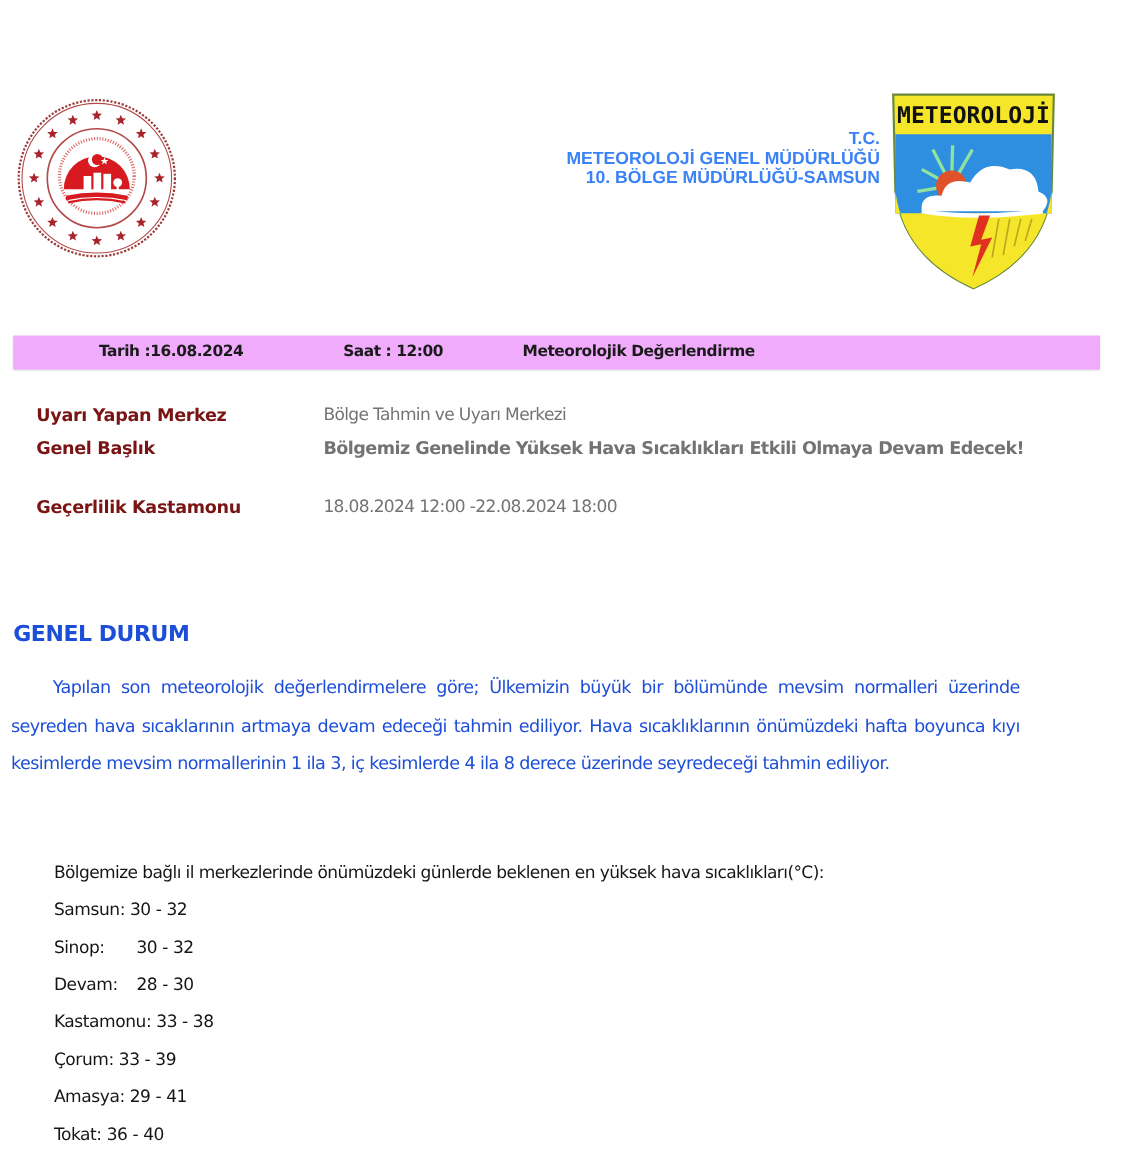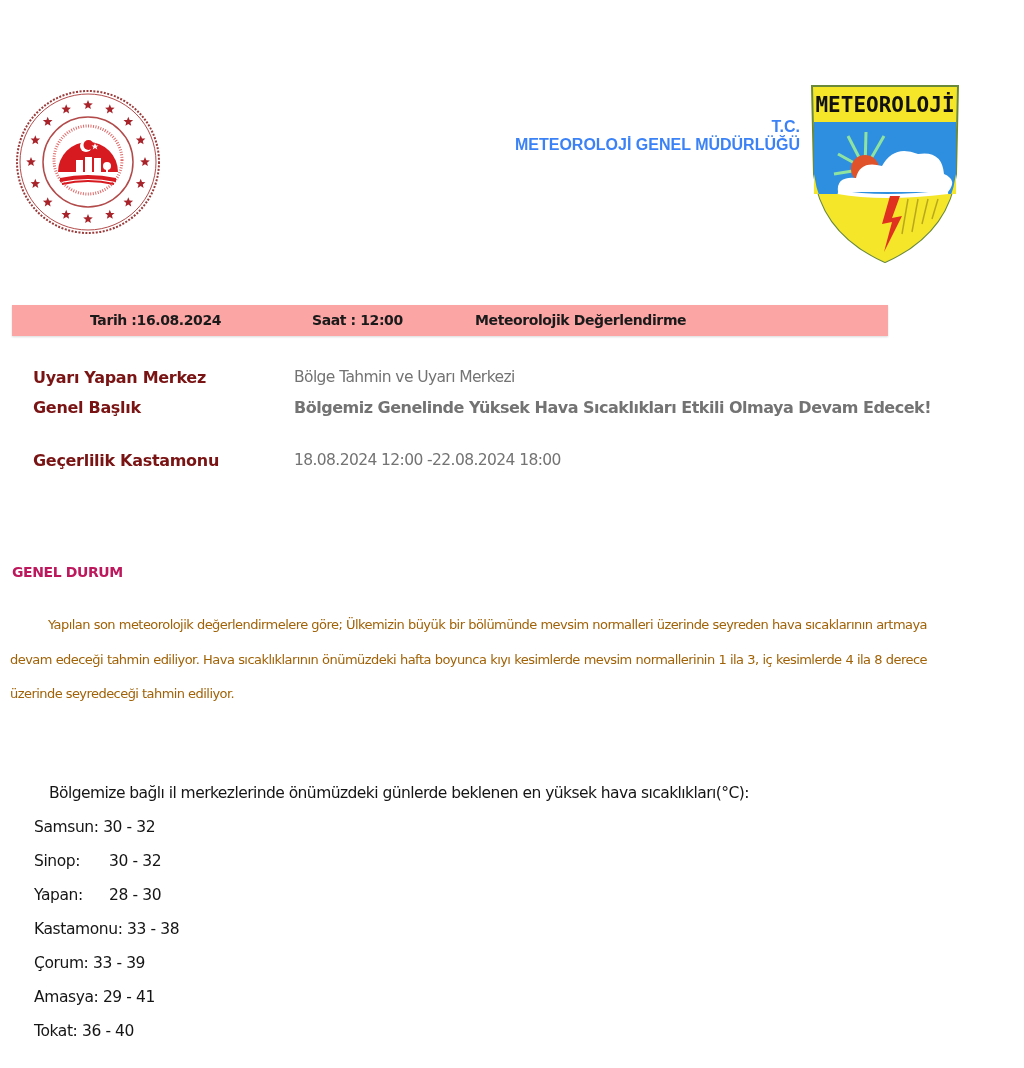--- a/index.html
+++ b/index.html
@@ -12,50 +12,50 @@
     #logo-left { left: 14px; top: 88px; width: 148px; height: 148px; }
     #logo-right { left: 808px; top: 84px; width: 154px; height: 180px; }
     #header-text {
       left: 200px; top: 118px; width: 600px; text-align: right;
       font-family: "Liberation Sans", sans-serif; font-weight: bold;
       color: #3b82f6; font-size: 16px; line-height: 17.5px;
     }
     #header-text div { white-space: nowrap; }
     
     #info-bar {
-      left: 12px; top: 305px; width: 876px; height: 31px;
-      background: #fca5a5; box-shadow: 0 1px 2px rgba(0,0,0,0.15);
+      left: 12px; top: 305px; width: 988px; height: 31px;
+      background: #f0abfc; box-shadow: 0 1px 2px rgba(0,0,0,0.15);
       font-family: "DejaVu Sans", sans-serif; font-weight: bold; font-size: 14px;
       color: #1a1a1a;
     }
     #info-bar span { position: absolute; top: 7px; letter-spacing: -0.4px; white-space: nowrap; }
     
     .meta-label {
       position: absolute; left: 33px; font-weight: bold; color: #7a1414;
       font-size: 16px; letter-spacing: -0.3px; white-space: nowrap;
     }
     .meta-value {
       position: absolute; left: 294px; font-size: 15.5px; letter-spacing: -0.6px;
       color: #737373; white-space: nowrap;
     }
     .meta-value.bold { font-weight: bold; font-size: 16px; letter-spacing: -0.5px; line-height: 24px; width: 650px; white-space: normal; }
     
     #genel-durum-title {
-      left: 12px; top: 564px; font-weight: bold; color: #be185d; font-size: 14px;
+      left: 12px; top: 564px; font-weight: bold; color: #1d4ed8; font-size: 20px;
       letter-spacing: -0.4px;
     }
     #genel-durum-body {
-      left: 10px; top: 608px; width: 917px; font-size: 13px; line-height: 34.5px;
-      text-align: justify; text-indent: 38px; letter-spacing: -0.55px; color: #a16207;
+      left: 10px; top: 608px; width: 917px; font-size: 16px; line-height: 34.5px;
+      text-align: justify; text-indent: 38px; letter-spacing: -0.55px; color: #1d4ed8;
     }
     #temps-intro {
       left: 49px; top: 784px; font-size: 15.5px; letter-spacing: -0.55px; color: #151515; white-space: nowrap;
     }
     .temp-row {
-      position: absolute; left: 34px; font-size: 15.5px; letter-spacing: -0.4px; color: #151515; white-space: pre;
+      position: absolute; left: 49px; font-size: 15.5px; letter-spacing: -0.4px; color: #151515; white-space: pre;
     }
     .temp-row .city { display: inline-block; }
   </style>
 </head>
 <body>
 
 <div id="logo-left" class="abs">
   <svg width="148" height="148" viewBox="0 0 148 148">
     <circle cx="74" cy="74" r="71" fill="none" stroke="#9a3b3b" stroke-width="2" stroke-dasharray="2 1.5"></circle>
     <circle cx="74" cy="74" r="68" fill="none" stroke="#b34a4a" stroke-width="1"></circle>
@@ -89,20 +89,21 @@
     <circle cx="93" cy="78" r="4" fill="#fff"></circle>
     <rect x="92" y="80" width="2" height="10" fill="#fff"></rect>
     <path d="M46 90 Q74 84 102 90 L102 94 Q74 88 46 94 Z" fill="#d71920"></path>
     <path d="M48 96 Q74 90 100 96" stroke="#d71920" stroke-width="2" fill="none"></path>
   </svg>
 </div>
 
 <div id="header-text" class="abs">
   <div>T.C.</div>
   <div>METEOROLOJİ GENEL MÜDÜRLÜĞÜ</div>
+  <div>10. BÖLGE MÜDÜRLÜĞÜ-SAMSUN</div>
 </div>
 
 <div id="logo-right" class="abs">
   <svg width="154" height="180" viewBox="0 0 154 180">
     <path d="M4 2 L150 2 L148 90 Q140 150 77 178 Q14 150 6 90 Z" fill="#f5e62a" stroke="#6a8a3a" stroke-width="2"></path>
     <rect x="6" y="4" width="142" height="32" fill="#f5e62a"></rect>
     <text x="77" y="28" text-anchor="middle" font-family="DejaVu Sans Mono, monospace" font-weight="bold" font-size="21" fill="#111">METEOROLOJİ</text>
     <path d="M6 38 L148 38 L148 110 L6 110 Z" fill="#2e8fe0"></path>
     <g stroke="#8fe3a0" stroke-width="3">
       <line x1="57" y1="85" x2="30" y2="70"></line>
@@ -140,18 +141,18 @@
 <div class="meta-label" style="top:451px;">Geçerlilik Kastamonu</div>
 <div class="meta-value" style="top:451px;">18.08.2024 12:00 -22.08.2024 18:00</div>
 
 <div id="genel-durum-title" class="abs">GENEL DURUM</div>
 <div id="genel-durum-body" class="abs">Yapılan son meteorolojik değerlendirmelere göre; Ülkemizin büyük bir bölümünde mevsim normalleri üzerinde seyreden hava sıcaklarının artmaya devam edeceği tahmin ediliyor. Hava sıcaklıklarının önümüzdeki hafta boyunca kıyı kesimlerde mevsim normallerinin 1 ila 3, iç kesimlerde 4 ila 8 derece üzerinde seyredeceği tahmin ediliyor.</div>
 
 <div id="temps-intro" class="abs">Bölgemize bağlı il merkezlerinde önümüzdeki günlerde beklenen en yüksek hava sıcaklıkları(°C):</div>
 <div id="temp-list">
   <div class="temp-row" style="top:818px;"><span class="city">Samsun:</span> <span>30 - 32</span></div>
   <div class="temp-row" style="top:852px;"><span class="city" style="width:75px;">Sinop:</span><span>30 - 32</span></div>
-  <div class="temp-row" style="top:886px;"><span class="city" style="width:75px;">Yapan:</span><span>28 - 30</span></div>
+  <div class="temp-row" style="top:886px;"><span class="city" style="width:75px;">Devam:</span><span>28 - 30</span></div>
   <div class="temp-row" style="top:920px;"><span class="city">Kastamonu:</span> <span>33 - 38</span></div>
   <div class="temp-row" style="top:954px;"><span class="city">Çorum:</span> <span>33 - 39</span></div>
   <div class="temp-row" style="top:988px;"><span class="city">Amasya:</span> <span>29 - 41</span></div>
   <div class="temp-row" style="top:1022px;"><span class="city">Tokat:</span> <span>36 - 40</span></div>
 </div>
 
 </body></html>

